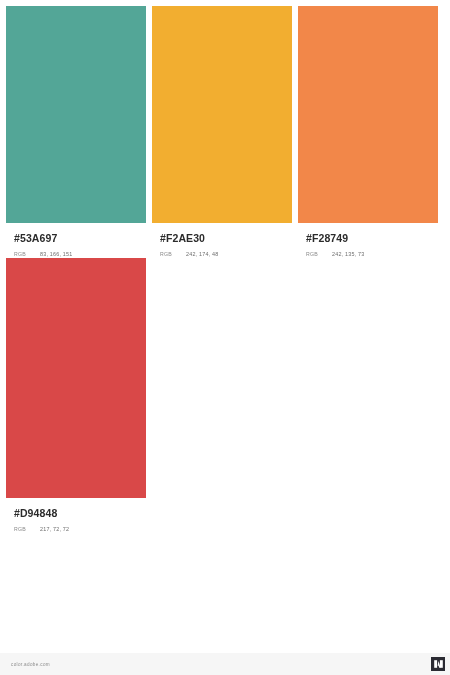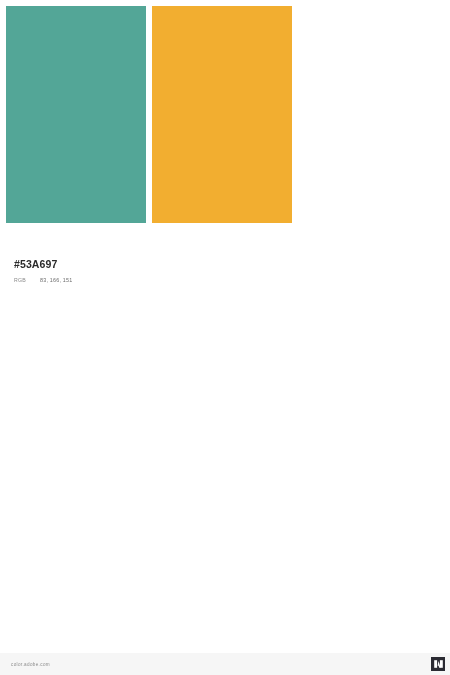--- a/index.html
+++ b/index.html
@@ -41,21 +41,20 @@
   }
 
   .swatch-color {
     width: 100%;
     height: 217px;
     display: block;
   }
 
   .swatch-info {
     padding: 9px 0 0 8px;
-    margin-top: 26px;
   }
 
   .swatch-hex {
     font-size: 10.5px;
     font-weight: bold;
     color: #2b2b2b;
     letter-spacing: 0.1px;
     line-height: 13px;
     white-space: nowrap;
   }
@@ -130,20 +129,47 @@
         <div class="swatch-info">
           <div class="swatch-hex">#53A697</div>
           <div class="swatch-rgb-row">
             <span class="swatch-rgb-label">RGB</span>
             <span class="swatch-rgb-values">83, 166, 151</span>
           </div>
         </div>
       </div>
       <div class="swatch-cell">
         <div class="swatch-color" style="background: rgb(242, 174, 48);"></div>
+        <div class="swatch-info">
+          <div class="swatch-hex">#F2AE30</div>
+          <div class="swatch-rgb-row">
+            <span class="swatch-rgb-label">RGB</span>
+            <span class="swatch-rgb-values">242, 174, 48</span>
+          </div>
+        </div>
+      </div>
+      <div class="swatch-cell">
+        <div class="swatch-color" style="background: rgb(242, 135, 73);"></div>
+        <div class="swatch-info">
+          <div class="swatch-hex">#F28749</div>
+          <div class="swatch-rgb-row">
+            <span class="swatch-rgb-label">RGB</span>
+            <span class="swatch-rgb-values">242, 135, 73</span>
+          </div>
+        </div>
+      </div>
+      <div class="swatch-cell row-2">
+        <div class="swatch-color" style="background: rgb(217, 72, 72);"></div>
+        <div class="swatch-info">
+          <div class="swatch-hex">#D94848</div>
+          <div class="swatch-rgb-row">
+            <span class="swatch-rgb-label">RGB</span>
+            <span class="swatch-rgb-values">217, 72, 72</span>
+          </div>
+        </div>
       </div>
     </div>
 
   <div id="footer-bar">
     <span id="footer-url">color.adobe.com</span>
     <span id="adobe-logo">
       <svg width="9" height="8" viewBox="0 0 9 8" aria-hidden="true">
         <path d="M0.2 0.2 L3.1 0.2 L3.1 7.8 L0.2 7.8 Z" fill="#ffffff"></path>
         <path d="M5.9 0.2 L8.8 0.2 L8.8 7.8 L5.9 7.8 Z" fill="#ffffff"></path>
         <path d="M4.5 1.0 L6.6 7.8 L5.2 7.8 L4.6 5.7 L3.6 5.7 Z" fill="#ffffff"></path>

